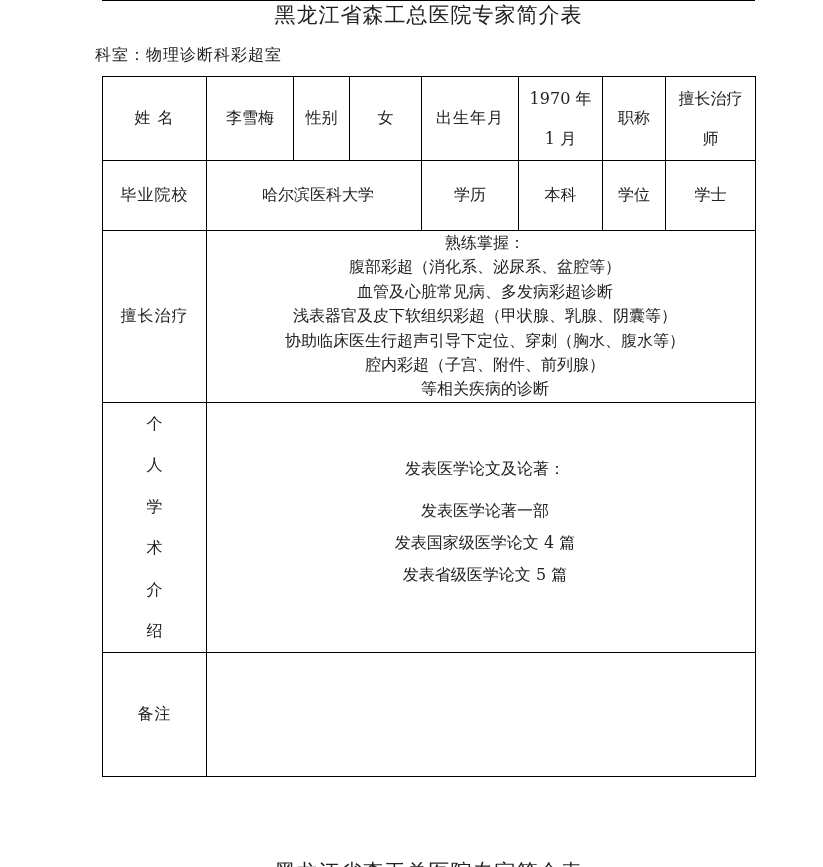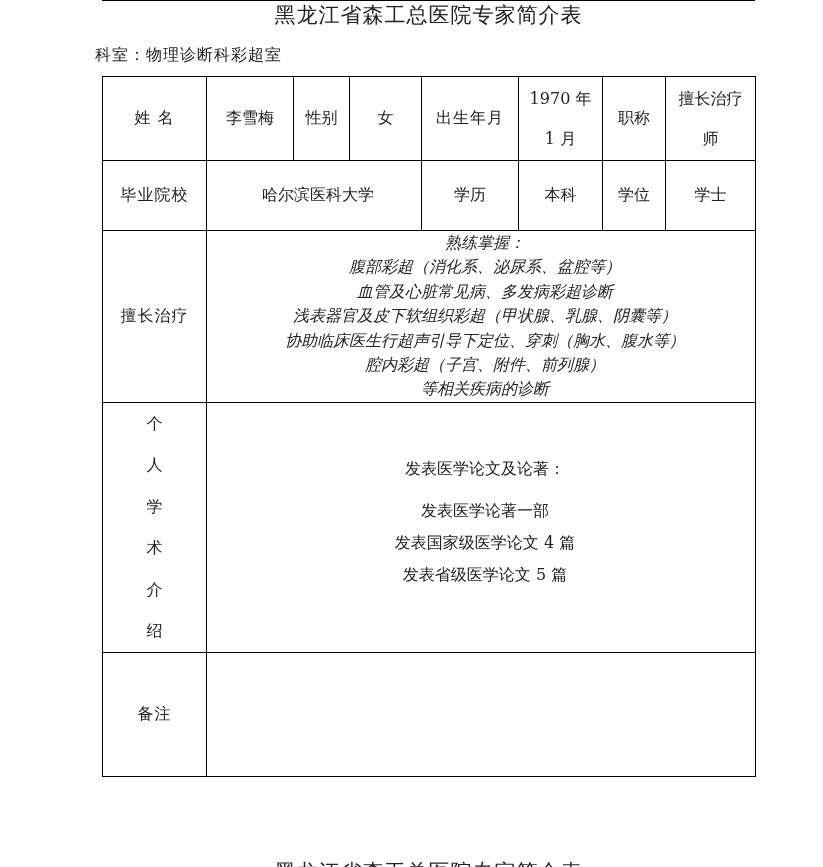--- a/index.html
+++ b/index.html
@@ -7,21 +7,21 @@
          font-family: "DejaVu Serif", "Liberation Serif", serif; color:#1a1a1a; }
   .topline { position:absolute; left:102px; top:0; width:653px; height:1px; background:#000; }
   .title { position:absolute; left:102px; top:1px; width:653px; text-align:center;
            font-size:21px; letter-spacing:1px; color:#222; line-height:28px; }
   .dept { position:absolute; left:95px; top:43px; font-size:16px; color:#222; line-height:24px; letter-spacing:1px; }
   table.profile { position:absolute; left:102px; top:76px; border-collapse:collapse; table-layout:fixed; }
   table.profile td { border:1.3px solid #000; font-size:16px; color:#222; padding:0; vertical-align:middle; text-align:center; }
   .lbl { letter-spacing:1px; }
   .left { text-align:center; padding-left:8px !important; }
   .two-line { line-height:40px; }
-  .skills { text-align:left; padding-left:8px !important; vertical-align:top !important; line-height:24.4px; padding-top:0 !important;font-style:italic; }
+  .skills { text-align:left; padding-left:8px !important; vertical-align:top !important; line-height:24.4px; padding-top:0 !important; }
   .vert { line-height:41.5px; }
   .acad { text-align:center; padding-left:8px !important; vertical-align:top !important; }
   .acad .head { margin-top:54px; line-height:24px; }
   .acad .lines div { line-height:32px; }
   .acad .lines { margin-top:14px; }
   .footer-cut { position:absolute; left:102px; top:858px; width:653px; text-align:center;
                 font-size:21px; color:#222; line-height:28px; letter-spacing:1px; }
 </style>
 </head>
 <body>

